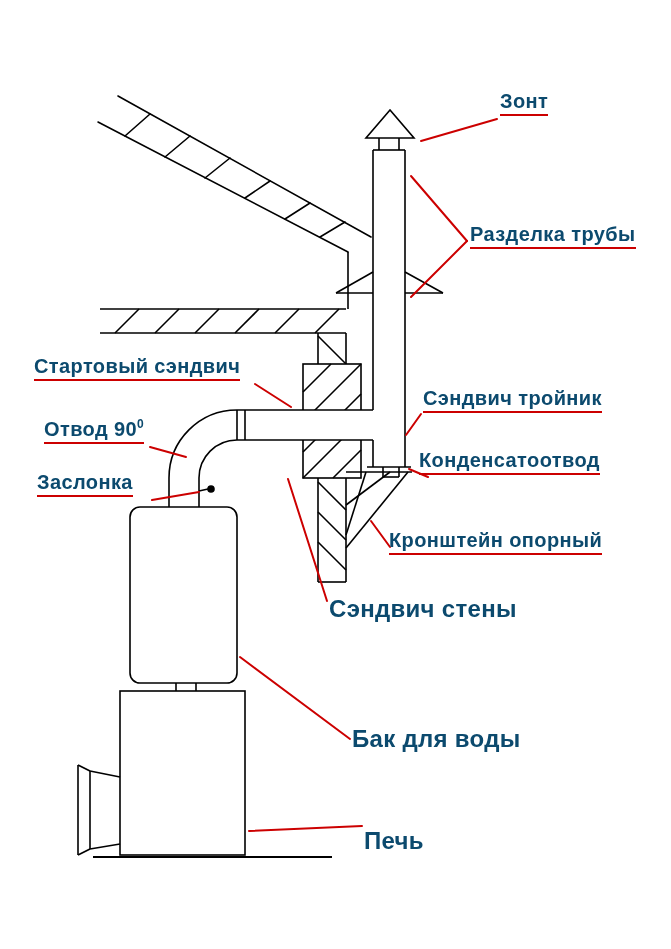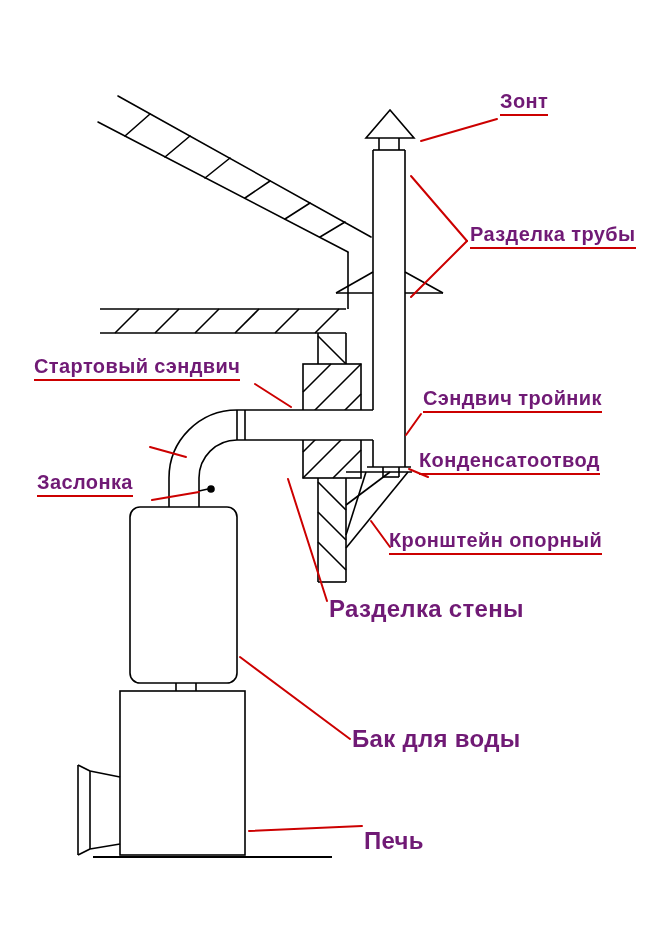--- a/index.html
+++ b/index.html
@@ -1,19 +1,19 @@
 <!DOCTYPE html>
 <html><head>
 <meta charset="utf-8">
 <style>
   html,body{margin:0;padding:0;background:#fff;}
   #page{position:relative;width:671px;height:949px;background:#ffffff;overflow:hidden;
         font-family:"Liberation Sans",sans-serif;}
   #diagram-svg{position:absolute;left:0;top:0;}
-  .lbl{position:absolute;font-weight:bold;color:#701a75;font-size:20px;
+  .lbl{position:absolute;font-weight:bold;color:#0c4a6e;font-size:20px;
        white-space:nowrap;letter-spacing:.4px;line-height:1.05;}
   .lbl.underline{border-bottom:2.5px solid #cc0000;padding-bottom:2px;}
   .lbl.big{font-size:24px;letter-spacing:.3px;}
   .lbl sup{font-size:12px;vertical-align:super;}
 </style>
 </head>
 <body>
 
 <div id="page">
 
@@ -163,39 +163,42 @@
   </div>
 
   <div class="lbl underline" style="left:470px;top:224px">
     <span>Разделка трубы</span>
   </div>
 
   <div class="lbl underline" style="left:34px;top:356px">
     <span>Стартовый сэндвич</span>
   </div>
 
+  <div class="lbl underline" style="left:44px;top:418px">
+    <span>Отвод 90</span><sup>0</sup>
+  </div>
 
   <div class="lbl underline" style="left:37px;top:472px">
     <span>Заслонка</span>
   </div>
 
   <div class="lbl underline" style="left:423px;top:388px">
     <span>Сэндвич тройник</span>
   </div>
 
   <div class="lbl underline" style="left:389px;top:530px">
     <span>Кронштейн опорный</span>
   </div>
 
   <div class="lbl underline" style="left:419px;top:450px">
     <span>Конденсатоотвод</span>
   </div>
 
   <div class="lbl big" style="left:329px;top:596px">
-    <span>Разделка стены</span>
+    <span>Сэндвич стены</span>
   </div>
 
   <div class="lbl big" style="left:352px;top:726px">
     <span>Бак для воды</span>
   </div>
 
   <div class="lbl big" style="left:364px;top:828px">
     <span>Печь</span>
   </div>
 

